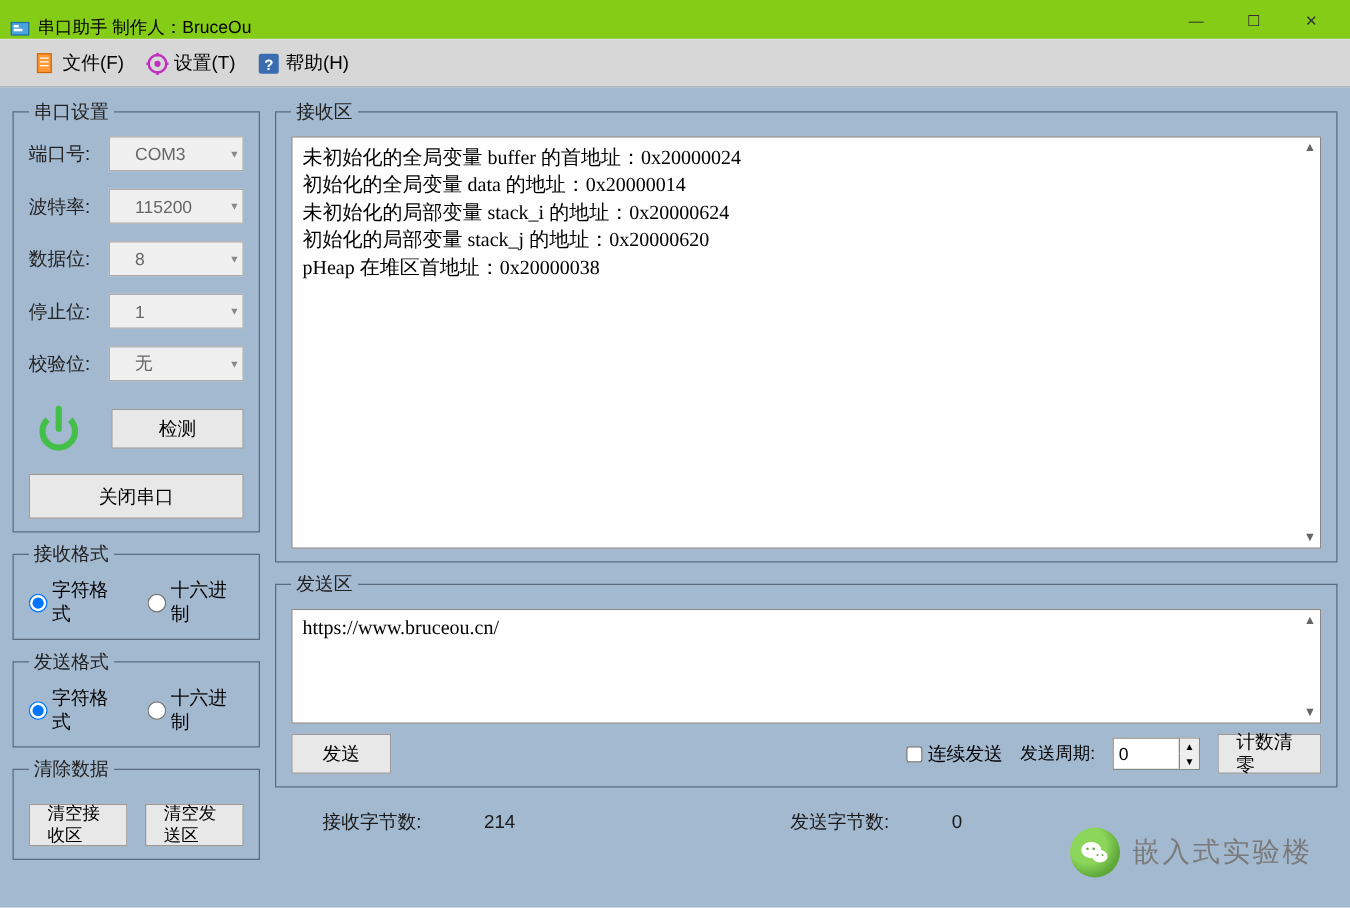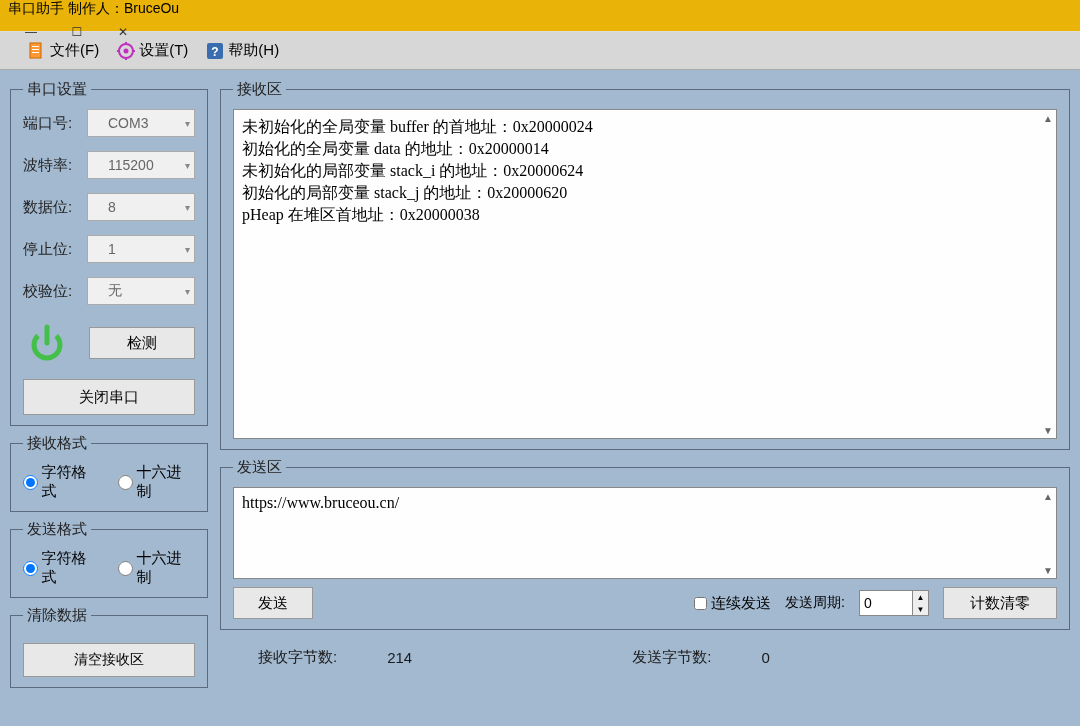--- a/index.html
+++ b/index.html
@@ -3,22 +3,22 @@
 <meta charset="utf-8">
 <style>
 * { box-sizing: border-box; margin: 0; padding: 0; }
 body {
   width: 1080px; height: 726px;
   font-family: "Microsoft YaHei", SimSun, Arial, sans-serif;
   font-size: 14px; background: #fff;
   overflow: hidden; position: relative;
 }
 .titlebar {
-  height: 32px; display: flex; align-items: flex-start;
-  padding: 0 8px; background: #eab308; border-bottom: 1px solid #ddd; flex-direction: column;
+  height: 32px; display: flex; align-items: flex-end;
+  padding: 0 8px; background: #84cc16; border-bottom: 1px solid #ddd;
 }
 .titlebar .icon { width: 16px; height: 16px; margin-right: 6px; }
 .titlebar .title { flex: 1; font-size: 14px; }
 .winbtns { display: flex; }
 .winbtns .wb {
   width: 46px; height: 28px; display: flex;
   align-items: center; justify-content: center;
   font-size: 12px; color: #333; cursor: pointer;
 }
 .menubar {
@@ -254,20 +254,23 @@
           </label>
       </div>
     </fieldset>
 
     <fieldset class="group">
       <legend>清除数据</legend>
       <div class="clearbtns">
         <div class="btn">
             <span>清空接收区</span>
           </div>
+        <div class="btn">
+            <span>清空发送区</span>
+          </div>
       </div>
     </fieldset>
 
   </div>
 
   <div class="rightcol">
 
     <fieldset class="group" style="flex:0 0 auto">
       <legend>接收区</legend>
       <div class="textwrap">
@@ -298,28 +301,41 @@
             <span>连续发送</span>
           </label>
         <span>发送周期:</span>
         <div class="numspinner">
           <span>0</span>
           <div class="sp">
               <div>▲</div>
               <div>▼</div>
             </div>
         </div>
-        <div class="btn" style="width:114px">
+        <div class="btn" style="width:83px">
             <span>计数清零</span>
           </div>
       </div>
     </fieldset>
 
     <div class="statusbar">
       <span>接收字节数:</span>
       <span>214</span>
       <span style="width:120px"></span>
       <span>发送字节数:</span>
       <span>0</span>
     </div>
   </div>
 
+  <div class="watermark">
+    <div class="wm-circle">
+      <svg width="24" height="24" viewBox="0 0 24 24">
+          <ellipse cx="9" cy="10" rx="8" ry="6.5" fill="#fff"></ellipse>
+          <ellipse cx="16" cy="15" rx="6" ry="5" fill="#fff"></ellipse>
+          <circle cx="6" cy="9" r="1" fill="#5fa83a"></circle>
+          <circle cx="11" cy="9" r="1" fill="#5fa83a"></circle>
+          <circle cx="14" cy="14" r="0.8" fill="#5fa83a"></circle>
+          <circle cx="18" cy="14" r="0.8" fill="#5fa83a"></circle>
+        </svg>
+    </div>
+    <span>嵌入式实验楼</span>
+  </div>
 </div>
 
 </body></html>

